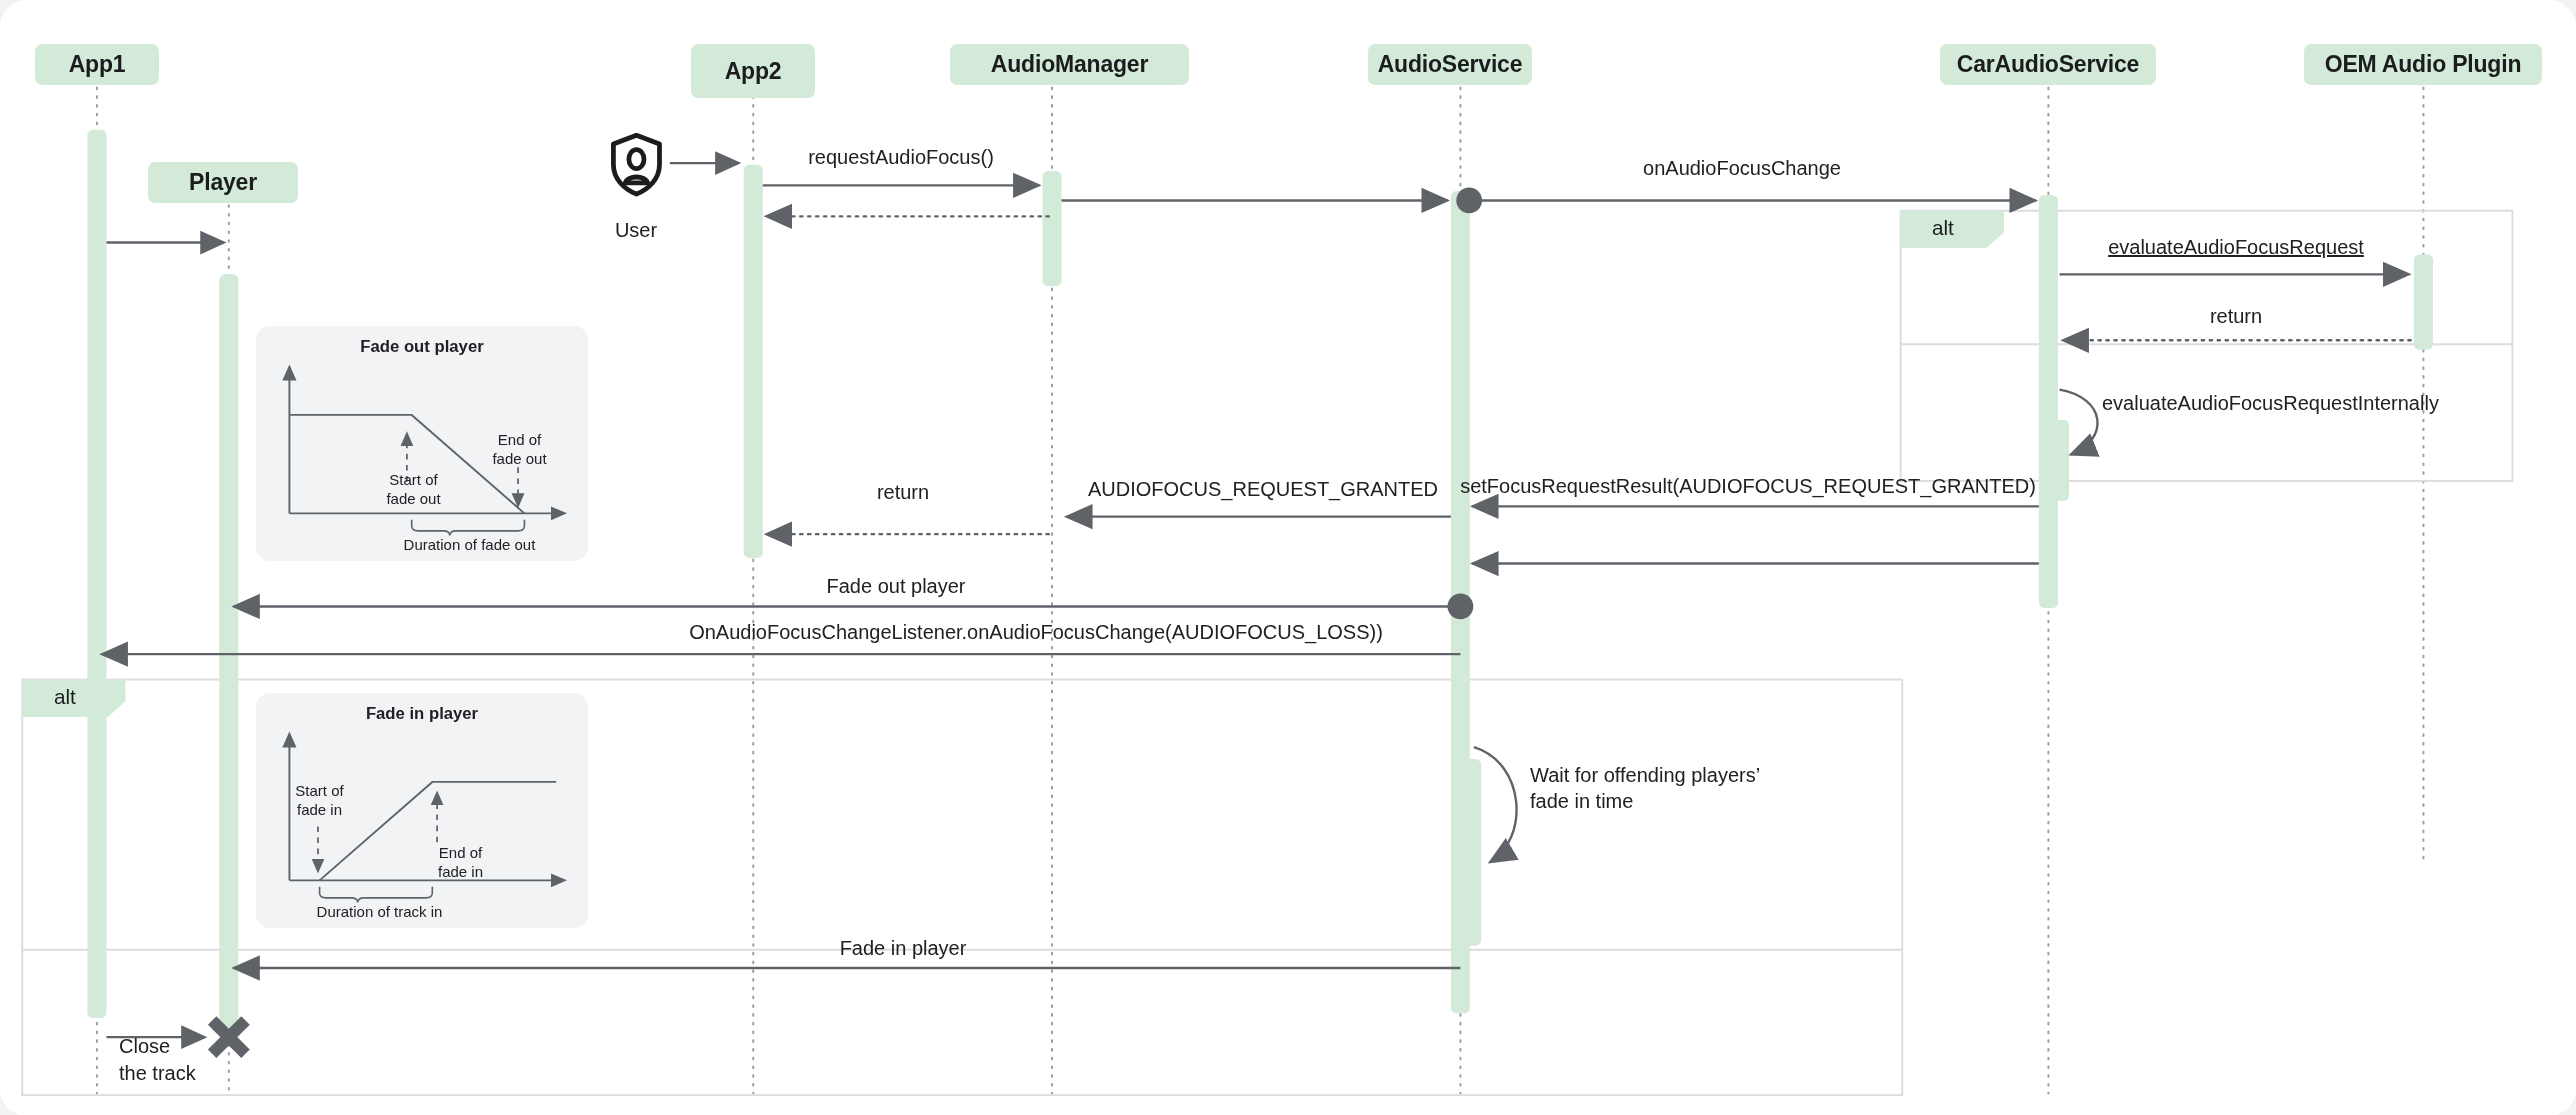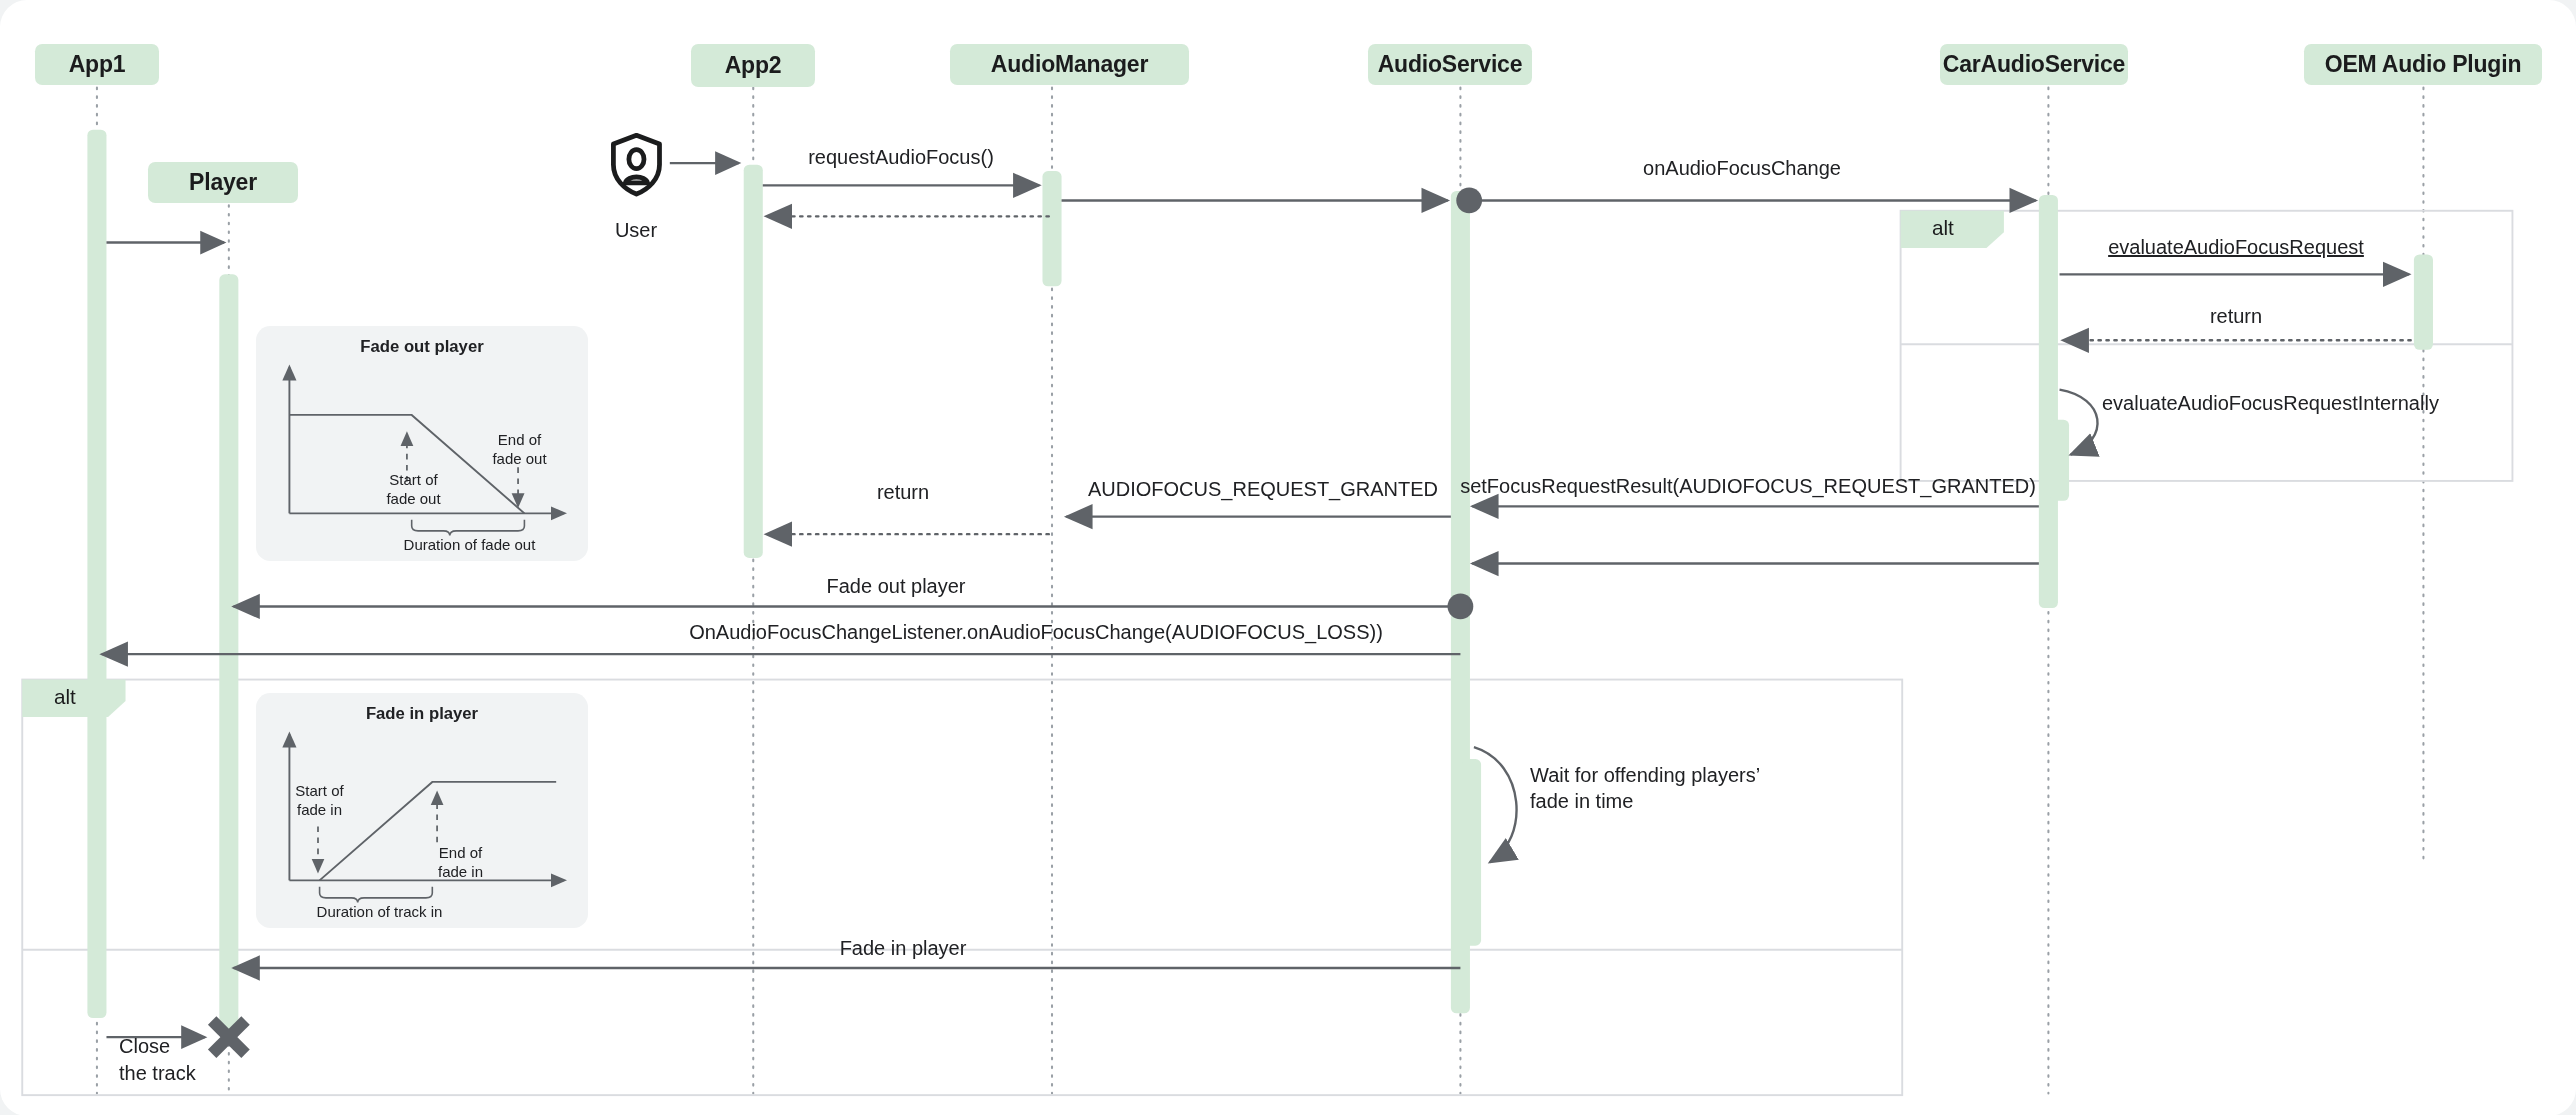--- a/index.html
+++ b/index.html
@@ -105,30 +105,30 @@
 <div id="canvas">
   <div class="outer-bg"></div>
   <div class="page-frame"></div>
 
   <div class="participant-box" style="left:35px; top:44px; width:124px; height:41px;">
     <span class="participant-label">App1</span>
   </div>
   <div class="participant-box" style="left:148px; top:162px; width:150px; height:41px;">
     <span class="participant-label">Player</span>
   </div>
-  <div class="participant-box" style="left:691px; top:44px; width:124px; height:43px;">
+  <div class="participant-box" style="left:691px; top:44px; width:124px; height:54px;">
     <span class="participant-label">App2</span>
   </div>
   <div class="participant-box" style="left:950px; top:44px; width:239px; height:41px;">
     <span class="participant-label">AudioManager</span>
   </div>
   <div class="participant-box" style="left:1368px; top:44px; width:164px; height:41px;">
     <span class="participant-label">AudioService</span>
   </div>
-  <div class="participant-box" style="left:1940px; top:44px; width:188px; height:41px;">
+  <div class="participant-box" style="left:1940px; top:44px; width:216px; height:41px;">
     <span class="participant-label">CarAudioService</span>
   </div>
   <div class="participant-box" style="left:2304px; top:44px; width:238px; height:41px;">
     <span class="participant-label">OEM Audio Plugin</span>
   </div>
 
   <div class="note-card" style="left:256px; top:326px; width:332px; height:235px;">
     <div class="note-title">Fade out player</div>
     <svg width="332" height="235" style="position:absolute;left:0;top:0;" viewBox="0 0 418 296">
       <defs>

